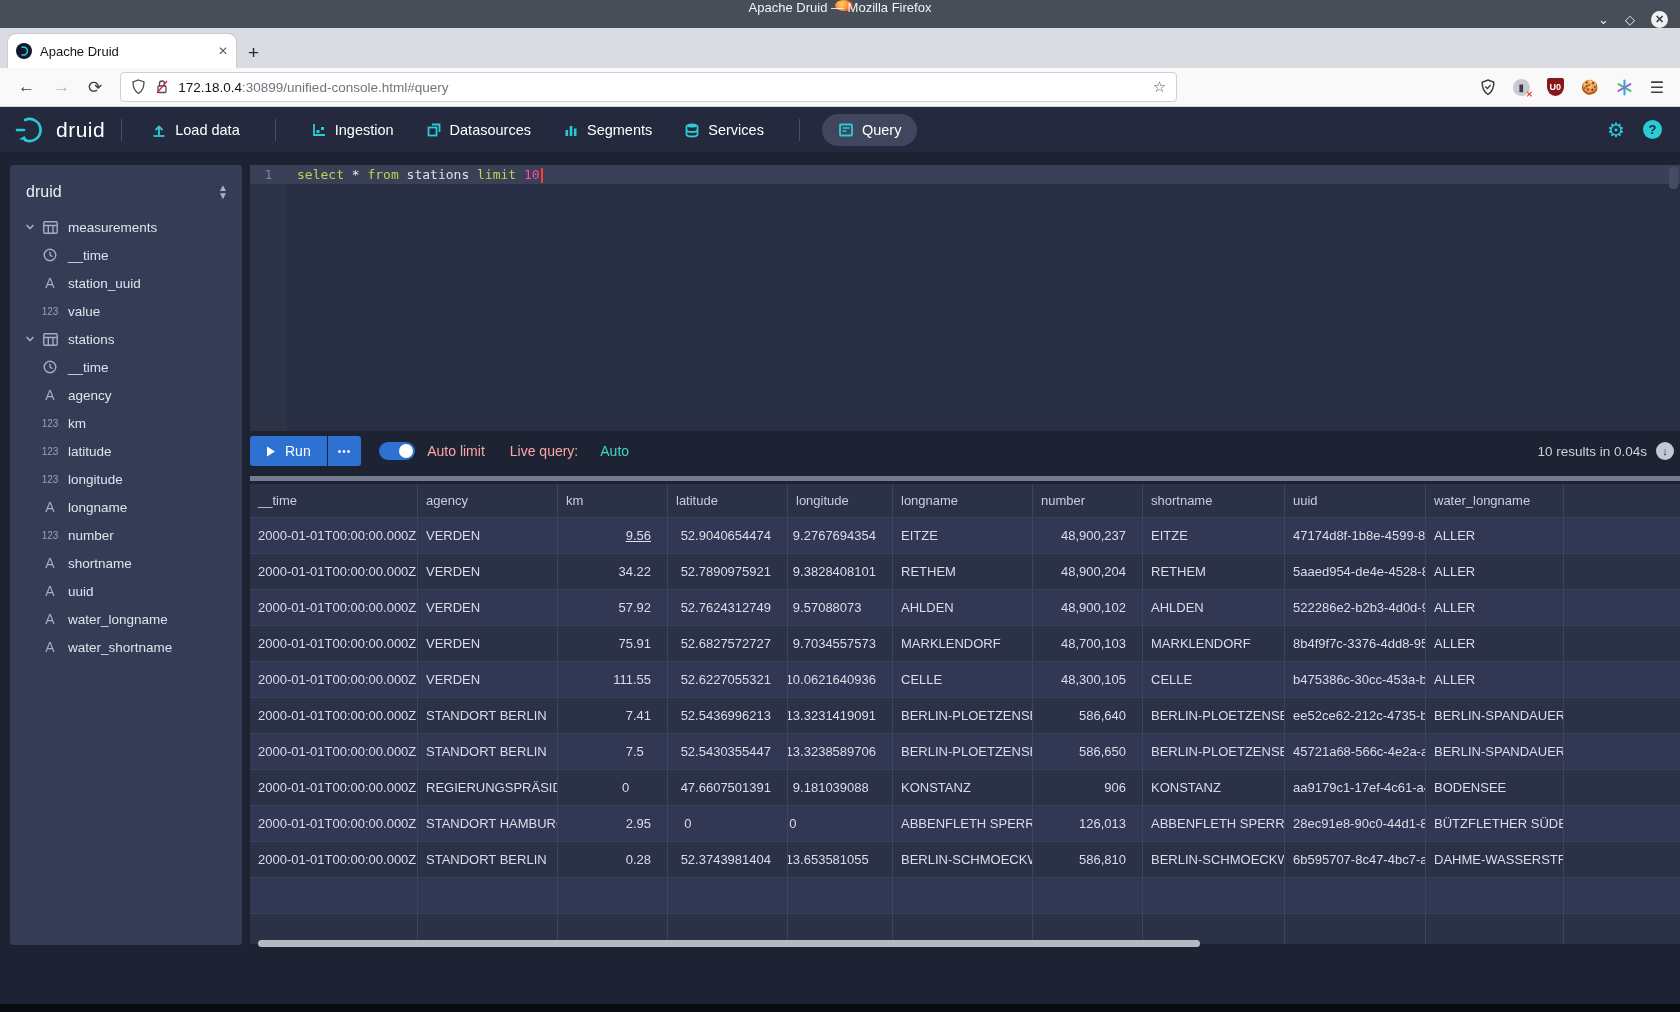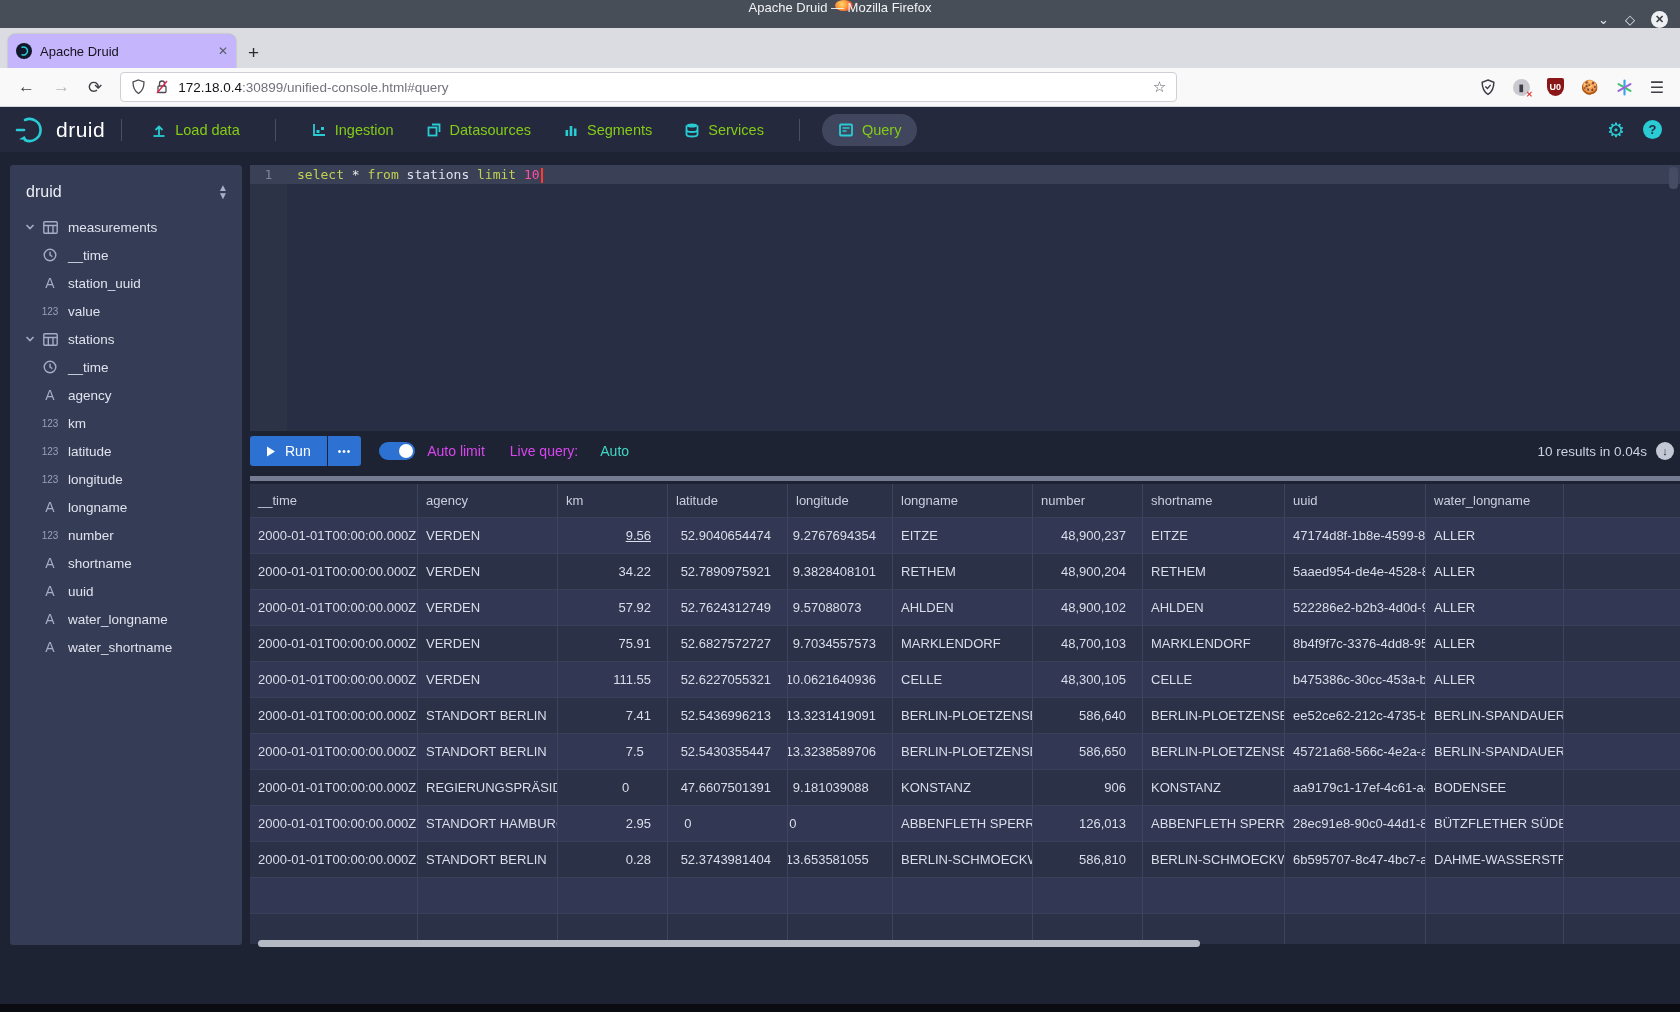--- a/index.html
+++ b/index.html
@@ -12,21 +12,21 @@
   .ff-logo{width:18px;height:18px;border-radius:50%;margin-left:7px;
     background:radial-gradient(circle at 38% 38%, #ffd567 0%, #ff9a3d 40%, #e8482c 75%, #a8321c 100%);}
   .tb-title{position:absolute;left:0;right:0;text-align:center;pointer-events:none;}
   .tb-controls{margin-left:auto;display:flex;align-items:center;gap:16px;margin-right:12px;z-index:2;}
   .tb-glyph{color:#e9ebee;font-size:13px;line-height:1;}
   .tb-close{width:17px;height:17px;border-radius:50%;background:#eef0f2;color:#3b4148;
     display:flex;align-items:center;justify-content:center;font-size:11px;font-weight:bold;}
 
   .tabstrip{position:absolute;left:0;top:28px;width:100%;height:40px;background:#dadce1;
     display:flex;align-items:flex-end;}
-  .tab{width:212px;height:34px;background:#c4b5fd;border-radius:8px 8px 0 0;margin-left:8px;
+  .tab{width:212px;height:34px;background:#ffffff;border-radius:8px 8px 0 0;margin-left:8px;
     display:flex;align-items:center;padding:0 8px;font-size:13px;color:#15141a;box-shadow:0 0 2px rgba(0,0,0,.25);}
   .tab-favicon{width:16px;height:16px;border-radius:50%;background:#12182b;margin-right:8px;flex:0 0 auto;
     display:flex;align-items:center;justify-content:center;}
   .tab-label{flex:1;white-space:nowrap;overflow:hidden;}
   .tab-close{color:#5b5b66;font-size:12px;margin-left:6px;}
   .newtab-btn{font-size:19px;color:#2b2b33;margin-left:12px;margin-bottom:6px;line-height:1;}
 
   .navbar{position:absolute;left:0;top:68px;width:100%;height:38px;background:#f9f9fa;
     border-bottom:1px solid #d4d4db;display:flex;align-items:center;}
   .nav-glyph{font-size:17px;color:#3e3e44;margin-left:18px;}
@@ -46,21 +46,21 @@
   .hamburger{color:#3e3e44;font-size:16px;letter-spacing:0;}
 
   
   .appheader{position:absolute;left:0;top:107px;width:100%;height:45px;background:#24293d;
     display:flex;align-items:center;color:#f2f4f9;}
   .brand{display:flex;align-items:center;margin-left:14px;gap:8px;}
   .brand-text{font-size:21px;font-weight:500;letter-spacing:.5px;color:#fff;}
   .hdr-sep{width:1px;height:22px;background:#474e66;margin:0 16px;}
   .nav-items{display:flex;align-items:center;gap:6px;}
   .nav-item{display:flex;align-items:center;gap:8px;padding:7px 13px;border-radius:3px;
-    font-size:14.5px;color:#84cc16;cursor:pointer;}
+    font-size:14.5px;color:#ffffff;cursor:pointer;}
   .nav-item.active{background:#40465e;border-radius:18px;padding:8px 16px;}
   .hdr-right{margin-left:auto;display:flex;align-items:center;gap:18px;margin-right:18px;}
   .gear{color:#29ccd4;font-size:20px;}
   .help{width:19px;height:19px;border-radius:50%;background:#29ccd4;color:#24293d;
     font-weight:bold;font-size:13px;display:flex;align-items:center;justify-content:center;}
 
   
   .content{position:absolute;left:0;top:152px;width:100%;height:852px;background:#1e2334;}
 
   .sidebar{position:absolute;left:10px;top:13px;width:232px;height:780px;background:#353c55;
@@ -93,21 +93,21 @@
   .ed-scroll{position:absolute;right:2px;top:2px;width:9px;height:22px;background:#454c64;border-radius:4px;}
 
   
   .runbar{position:absolute;left:0;top:283px;width:1430px;height:32px;display:flex;align-items:center;}
   .btn-run{height:30px;background:#2d72d2;color:#fff;border-radius:3px 0 0 3px;display:flex;
     align-items:center;padding:0 16px;font-size:14px;gap:9px;}
   .btn-more{height:30px;background:#2d72d2;color:#fff;border-radius:0 3px 3px 0;display:flex;
     align-items:center;padding:0 10px;margin-left:1px;font-size:10px;letter-spacing:1px;}
   .switch{width:36px;height:18px;border-radius:10px;background:#2d72d2;position:relative;margin-left:18px;}
   .switch .knob{position:absolute;right:2px;top:2px;width:14px;height:14px;border-radius:50%;background:#fff;}
-  .runbar-label{color:#d946ef;font-size:14px;margin-left:12px;}
+  .runbar-label{color:#fca5a5;font-size:14px;margin-left:12px;}
   .live-q{margin-left:25px;}
   .live-q-val{color:#40d6c4;margin-left:22px;}
   .results-summary{margin-left:auto;color:#ccd2e0;font-size:13.5px;display:flex;align-items:center;gap:9px;
     margin-right:6px;}
   .dl-icon{width:18px;height:18px;border-radius:50%;background:#c3c8d4;color:#262b3e;
     display:flex;align-items:center;justify-content:center;font-size:11px;font-weight:bold;}
 
   
   .divider{position:absolute;left:0;top:324px;width:1430px;height:5px;background:#757c92;}
 

